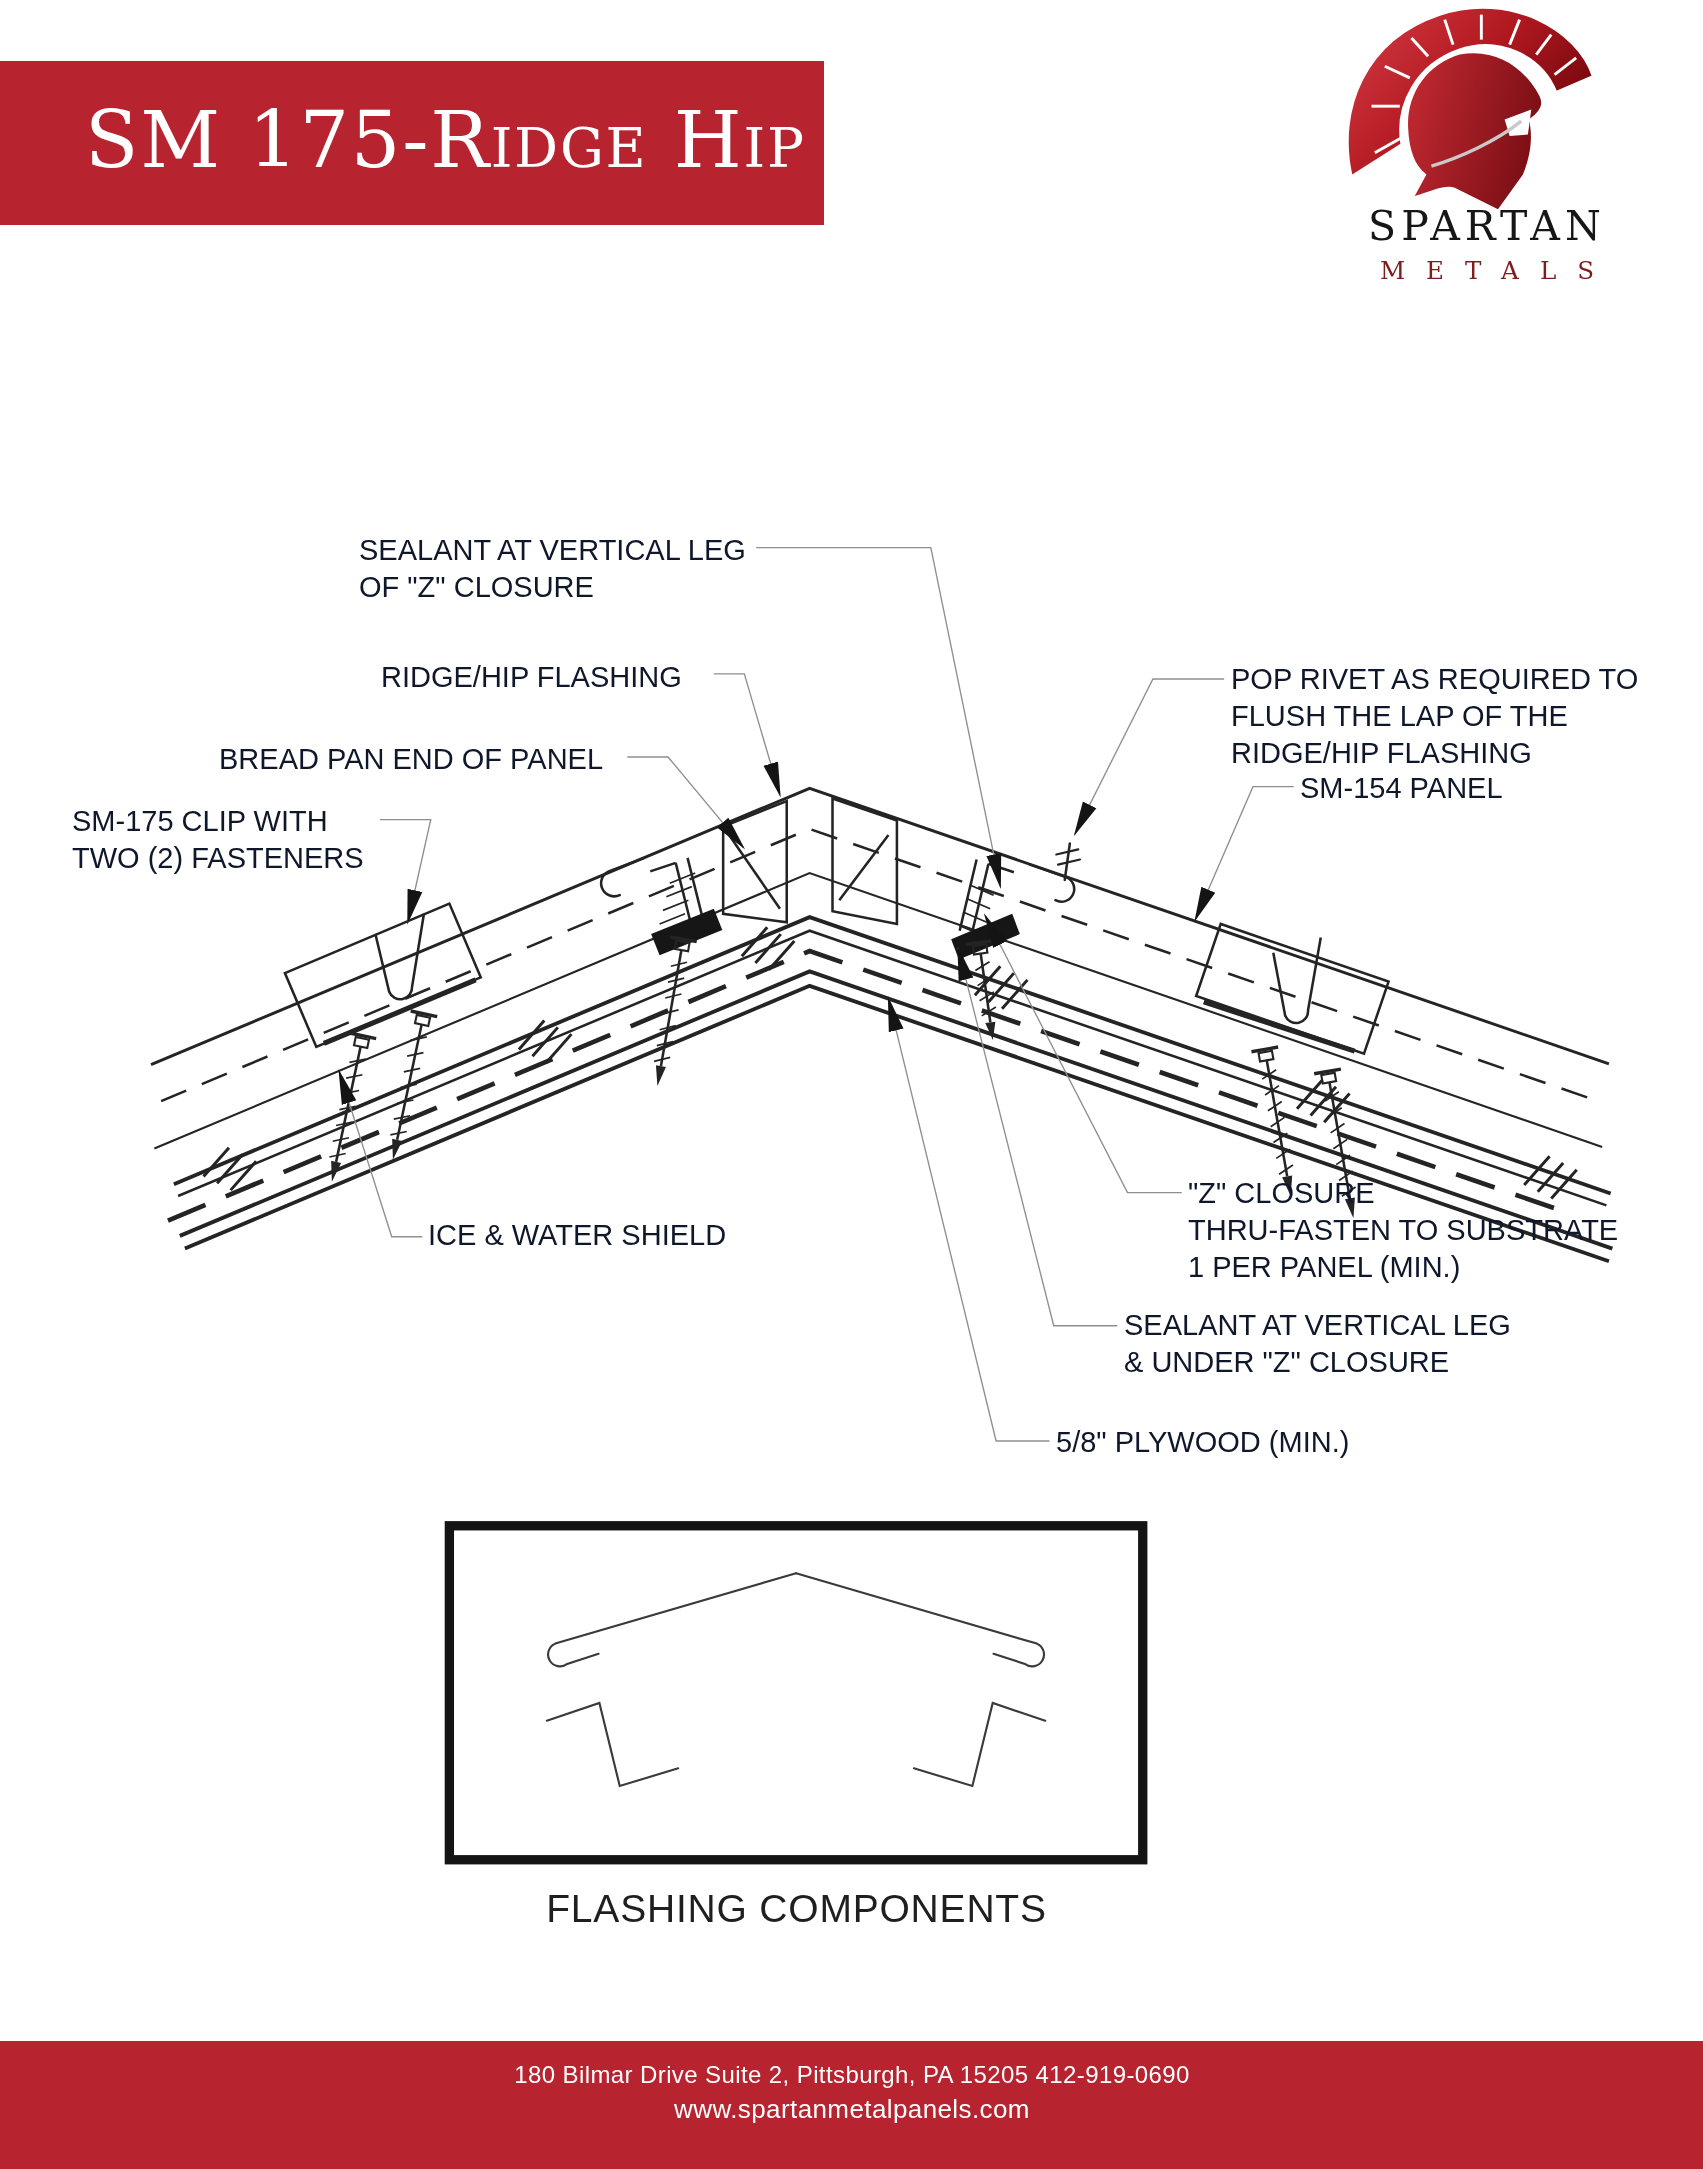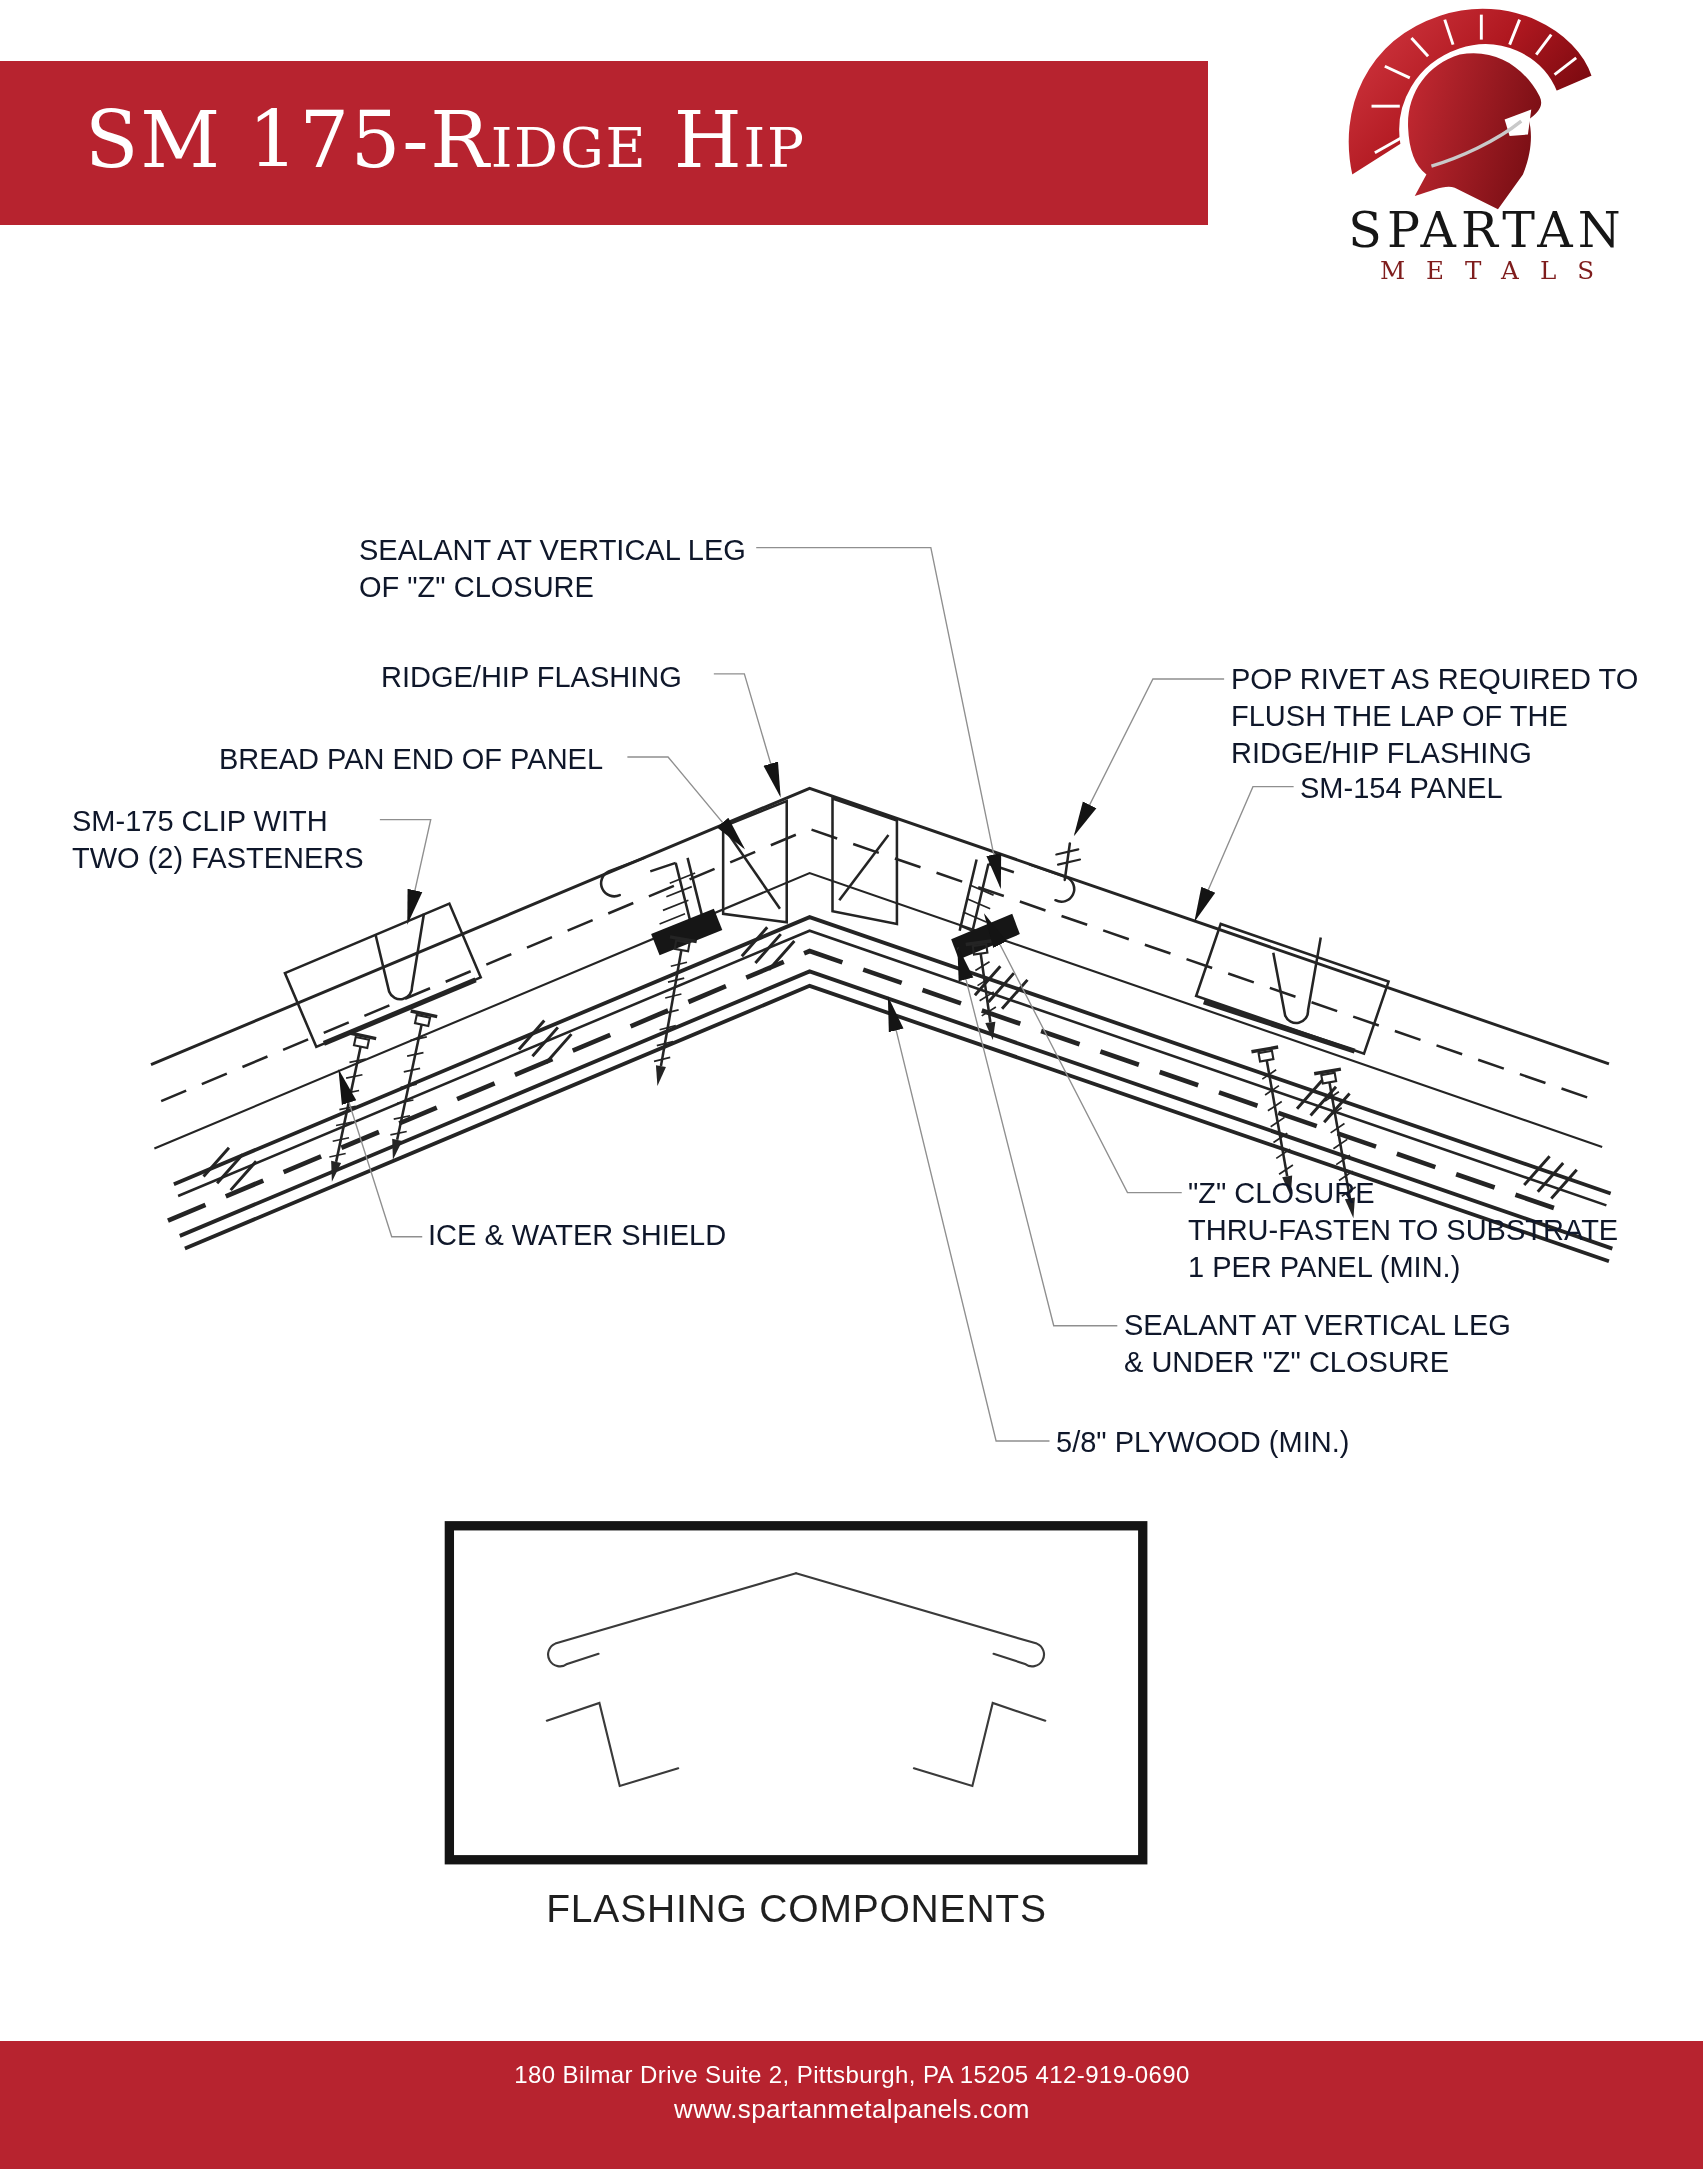--- a/index.html
+++ b/index.html
@@ -1,26 +1,26 @@
 <!DOCTYPE html>
 <html style="font-size:13.6px"><head>
 <meta charset="utf-8">
 <style>
   html,body{margin:0;padding:0;background:#e8e8e8;}
   .page{position:relative;width:1704px;height:2170px;background:#ffffff;overflow:hidden;
         font-family:"Liberation Sans",sans-serif;}
   
-  .banner{position:absolute;left:0;top:61px;width:1208px;height:164px;background:#b7232f;}
+  .banner{position:absolute;left:0;top:61px;width:824px;height:164px;background:#b7232f;}
   .banner-title{color:#ffffff;font-family:"DejaVu Serif",serif;font-variant:small-caps;
         font-weight:500;font-size:78px;line-height:159px;padding-left:85px;letter-spacing:1.7px;
         white-space:nowrap;}
   .logo{position:absolute;left:1305px;top:0;width:364px;height:288px;}
   .logo-helmet{position:absolute;left:27px;top:3.4px;width:302px;height:208px;}
   .logo-brand{position:absolute;left:0;top:202px;width:364px;text-align:center;
-        font-family:"DejaVu Serif",serif;font-size:49px;letter-spacing:5.1px;color:#161616;}
+        font-family:"DejaVu Serif",serif;font-size:41px;letter-spacing:5.1px;color:#161616;}
   .logo-sub{position:absolute;left:0;top:256px;width:364px;text-align:center;
         font-family:"DejaVu Serif",serif;font-size:24.6px;letter-spacing:21px;text-indent:21px;
         color:#7f1d1d;}
   
   .draw{position:absolute;left:0;top:0;width:1704px;height:2170px;}
   
   .callout{position:absolute;font-size:29px;line-height:37px;color:#0f172a;white-space:nowrap;}
   .caption{position:absolute;left:542px;top:1887px;width:509px;text-align:center;
         font-size:39px;letter-spacing:0.8px;color:#1f1f1f;}
   

